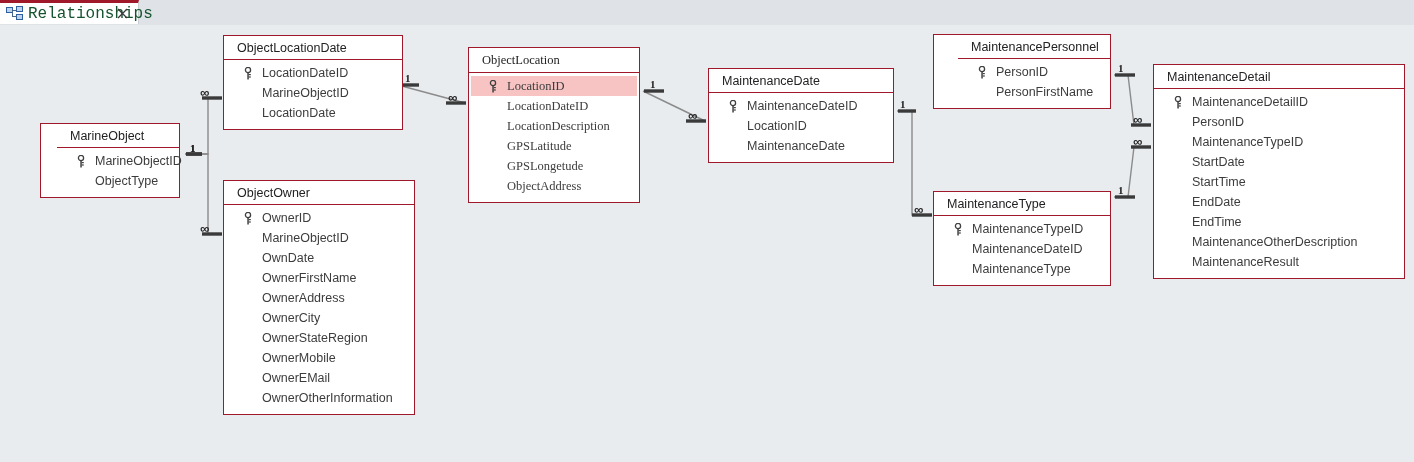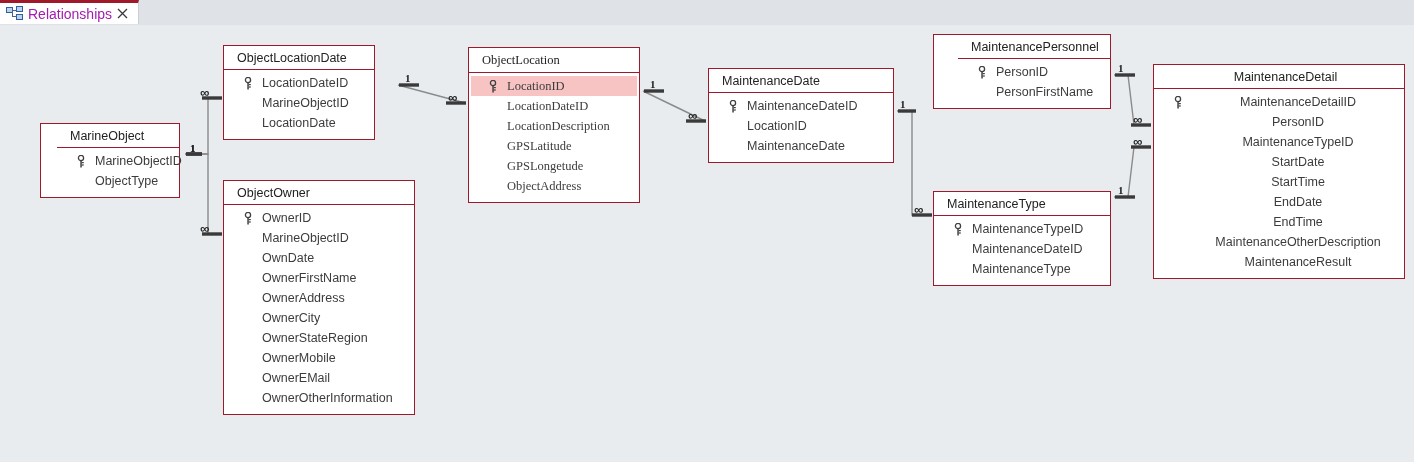--- a/index.html
+++ b/index.html
@@ -56,23 +56,24 @@
   #tab-icon .bx.b3 { left: 10px; top: 8px;  width: 7px; height: 6px; }
   #tab-icon .ln {
     position: absolute;
     background: #45658f;
   }
   #tab-icon .ln.l1 { left: 6px; top: 4px;  width: 5px; height: 1px; }
   #tab-icon .ln.l2 { left: 6px; top: 4px;  width: 1px; height: 7px; }
   #tab-icon .ln.l3 { left: 6px; top: 10px; width: 5px; height: 1px; }
 
   #tab-label {
-    font-size: 14px;
-    color: #a21caf;
+    font-size: 16px;
+    color: #14532d;
     white-space: nowrap;
+    font-family: Liberation Mono, monospace;
   }
   #tab-close {
     position: absolute;
     right: 8px;
     top: 3px;
     width: 15px;
     height: 15px;
     cursor: pointer;
   }
   #tab-close svg { display: block; }
@@ -218,21 +219,21 @@
               <svg width="8" height="13" viewBox="0 0 8 13">
                 <circle cx="4" cy="3" r="2.6" fill="none" stroke="#404040" stroke-width="1.3"></circle>
                 <rect x="3.3" y="5" width="1.5" height="7.5" fill="#404040"></rect>
                 <rect x="4.8" y="7" width="2" height="1.2" fill="#404040"></rect>
                 <rect x="4.8" y="9.4" width="2" height="1.2" fill="#404040"></rect>
               </svg>
             </span><span>MarineObjectID</span></div>
           <div class="field-row"><span>ObjectType</span></div>
         </div>
       </div>
-      <div class="table-box" style="left: 223px; top: 20px; width: 152px;">
+      <div class="table-box" style="left: 223px; top: 10px; width: 180px;">
         <div class="table-title">ObjectLocationDate</div>
         <div class="field-list">
           <div class="field-row"><span class="key-icon">
               <svg width="8" height="13" viewBox="0 0 8 13">
                 <circle cx="4" cy="3" r="2.6" fill="none" stroke="#404040" stroke-width="1.3"></circle>
                 <rect x="3.3" y="5" width="1.5" height="7.5" fill="#404040"></rect>
                 <rect x="4.8" y="7" width="2" height="1.2" fill="#404040"></rect>
                 <rect x="4.8" y="9.4" width="2" height="1.2" fill="#404040"></rect>
               </svg>
             </span><span>LocationDateID</span></div>
@@ -317,21 +318,21 @@
                 <circle cx="4" cy="3" r="2.6" fill="none" stroke="#404040" stroke-width="1.3"></circle>
                 <rect x="3.3" y="5" width="1.5" height="7.5" fill="#404040"></rect>
                 <rect x="4.8" y="7" width="2" height="1.2" fill="#404040"></rect>
                 <rect x="4.8" y="9.4" width="2" height="1.2" fill="#404040"></rect>
               </svg>
             </span><span>MaintenanceTypeID</span></div>
           <div class="field-row"><span>MaintenanceDateID</span></div>
           <div class="field-row"><span>MaintenanceType</span></div>
         </div>
       </div>
-      <div class="table-box" style="left: 1153px; top: 39px; width: 252px; text-align: center;">
+      <div class="table-box" style="left: 1153px; top: 39px; width: 252px;">
         <div class="table-title">MaintenanceDetail</div>
         <div class="field-list">
           <div class="field-row"><span class="key-icon">
               <svg width="8" height="13" viewBox="0 0 8 13">
                 <circle cx="4" cy="3" r="2.6" fill="none" stroke="#404040" stroke-width="1.3"></circle>
                 <rect x="3.3" y="5" width="1.5" height="7.5" fill="#404040"></rect>
                 <rect x="4.8" y="7" width="2" height="1.2" fill="#404040"></rect>
                 <rect x="4.8" y="9.4" width="2" height="1.2" fill="#404040"></rect>
               </svg>
             </span><span>MaintenanceDetailID</span></div>

